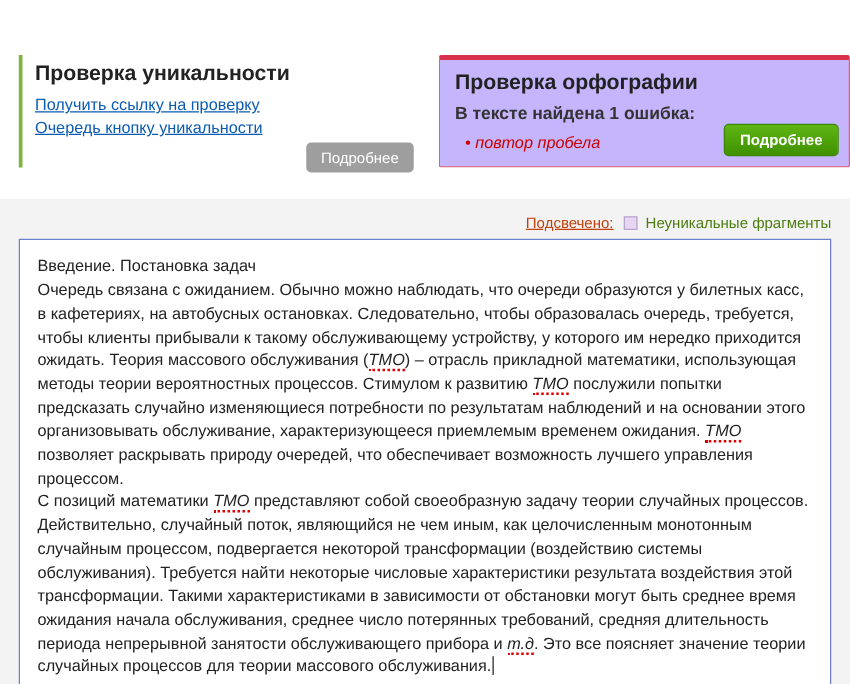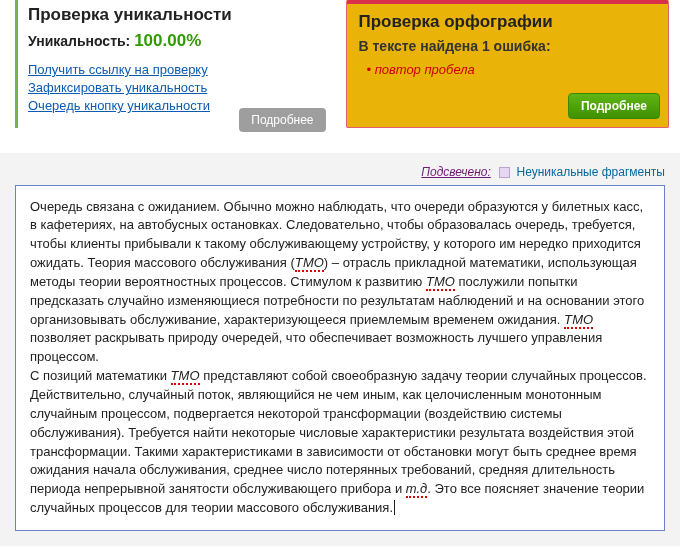--- a/index.html
+++ b/index.html
@@ -1,62 +1,57 @@
 <!DOCTYPE html>
 <html><head>
 <meta charset="utf-8">
 <style>
   * { box-sizing: border-box; margin: 0; padding: 0; }
   body { font-family: Arial, Helvetica, sans-serif; font-size: 13px; background: #fff; width: 680px; }
   
-  .top-panels { display: flex; gap: 20px; padding: 0 11px 10px 15px; }
+  .top-panels { display: flex; gap: 20px; padding: 0 0 10px 15px; margin-top: 44px; }
   
   .panel { flex: 1; position: relative; }
   
   .panel-unique { border-left: 3px solid #7cb342; padding: 5px 0 0 10px; }
   .panel-unique h2 { font-size: 17px; font-weight: bold; color: #222; margin-bottom: 6px; }
   .uniqueness-line { font-size: 14px; font-weight: bold; color: #222; margin-bottom: 10px; }
   .uniqueness-value { color: #2e9c00; font-size: 17px; font-weight: bold; }
   .link-list { margin-bottom: 12px; }
   .link-list a { display: block; color: #0b5bb3; text-decoration: underline; font-size: 13px; line-height: 1.4; cursor: pointer; }
   
-  .panel-ortho { border: 1px solid #e06070; border-top: 4px solid #d9304c; padding: 8px 12px 12px 12px; background: #eab308; border-radius: 2px; }
+  .panel-ortho { border: 1px solid #e06070; border-top: 4px solid #d9304c; padding: 8px 12px 12px 12px; background: #c4b5fd; border-radius: 2px; }
   .panel-ortho h2 { font-size: 17px; font-weight: bold; color: #222; margin-bottom: 6px; }
   .ortho-sub { font-size: 14px; font-weight: bold; text-align: left; color: #333; margin-bottom: 8px; }
   .error-list { list-style: none; padding-left: 8px; }
   .error-list li { color: #c00; font-style: italic; font-size: 13px; }
   .error-list li::before { content: "• "; color: #c00; }
   
   .btn-gray { background: #9e9e9e; color: #fff; border: none; border-radius: 4px; padding: 5px 12px; font-size: 12px; cursor: pointer; position: absolute; right: 0; bottom: -4px; }
   .btn-green-sm { background: #4aa400; background: linear-gradient(#5fb514,#3f9100); color: #fff; border: 1px solid #3a8800; border-radius: 4px; padding: 5px 12px; font-size: 12px; cursor: pointer; position: absolute; right: 8px; bottom: 8px; font-weight: bold; }
   
   .content-area { background: #f3f3f3; padding: 12px 15px 15px 15px; margin-top: 15px; }
   
   .legend-row { text-align: right; font-size: 12px; margin-bottom: 6px; }
-  .legend-row a { color: #701a75; text-decoration: underline; cursor: pointer; font-style: italic; }
+  .legend-row a { color: #c2410c; text-decoration: underline; cursor: pointer; }
   .legend-swatch { display: inline-block; width: 11px; height: 11px; background: #e6d6f2; border: 1px solid #b9a5cc; vertical-align: middle; margin: 0 3px 0 5px; }
-  .legend-text { color: #0369a1; }
+  .legend-text { color: #4d7c0f; }
   
   .textbox { background: #fff; border: 1px solid #6b7fcf; padding: 12px 14px; font-size: 13px; line-height: 1.45; color: #222; min-height: 260px; }
   .textbox .err { border-bottom: 2px dotted #d00; font-style: italic; }
   .caret::after { content: ""; border-right: 1px solid #222; margin-left: 1px; }
 </style>
 </head>
 <body>
 
 <div class="top-panels">
   <div class="panel panel-unique">
     <h2>Проверка уникальности</h2>
-    <div class="uniqueness-line">
-      <span>Уникальность:</span>
-      <span class="uniqueness-value">100.00%</span>
-    </div>
     <div class="link-list">
       <a>Получить ссылку на проверку</a>
-      <a>Зафиксировать уникальность</a>
       <a>Очередь кнопку уникальности</a>
     </div>
     <button class="btn-gray">Подробнее</button>
   </div>
 
   <div class="panel panel-ortho">
     <h2>Проверка орфографии</h2>
     <div class="ortho-sub">В тексте найдена 1 ошибка:</div>
     <ul class="error-list">
       <li>повтор пробела</li>
@@ -66,20 +61,21 @@
 </div>
 
 <div class="content-area">
   <div class="legend-row">
     <a>Подсвечено:</a>
     <span class="legend-swatch"></span>
     <span class="legend-text">Неуникальные фрагменты</span>
   </div>
 
   <div class="textbox">
+    <div>Введение. Постановка задач</div>
     <div>
       <span>Очередь связана с ожиданием. Обычно можно наблюдать, что очереди образуются у билетных касс, в кафетериях, на автобусных остановках. Следовательно, чтобы образовалась очередь, требуется, чтобы клиенты прибывали к такому обслуживающему устройству, у которого им нередко приходится ожидать. Теория массового обслуживания (</span><span class="err">ТМО</span><span>) – отрасль прикладной математики, использующая методы теории вероятностных процессов. Стимулом к развитию </span><span class="err">ТМО</span><span> послужили попытки предсказать случайно изменяющиеся потребности по результатам наблюдений и на основании этого организовывать обслуживание, характеризующееся приемлемым временем ожидания. </span><span class="err">ТМО</span><span> позволяет раскрывать природу очередей, что обеспечивает возможность лучшего управления процессом.</span>
     </div>
     <div>
       <span>С позиций математики </span><span class="err">ТМО</span><span> представляют собой своеобразную задачу теории случайных процессов. Действительно, случайный поток, являющийся не чем иным, как целочисленным монотонным случайным процессом, подвергается некоторой трансформации (воздействию системы обслуживания). Требуется найти некоторые числовые характеристики результата воздействия этой трансформации. Такими характеристиками в зависимости от обстановки могут быть среднее время ожидания начала обслуживания, среднее число потерянных требований, средняя длительность периода непрерывной занятости обслуживающего прибора и </span><span class="err">т.д</span><span>.  Это все поясняет значение теории случайных процессов для теории массового обслуживания.</span><span class="caret"></span>
     </div>
   </div>
 
 </div>
 

